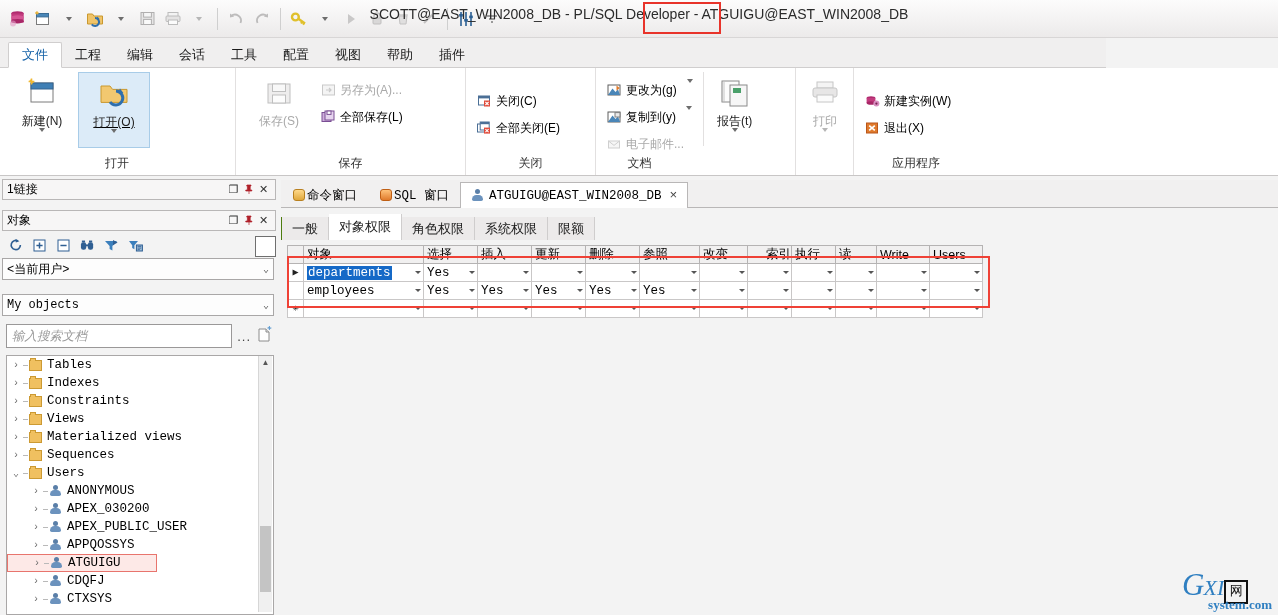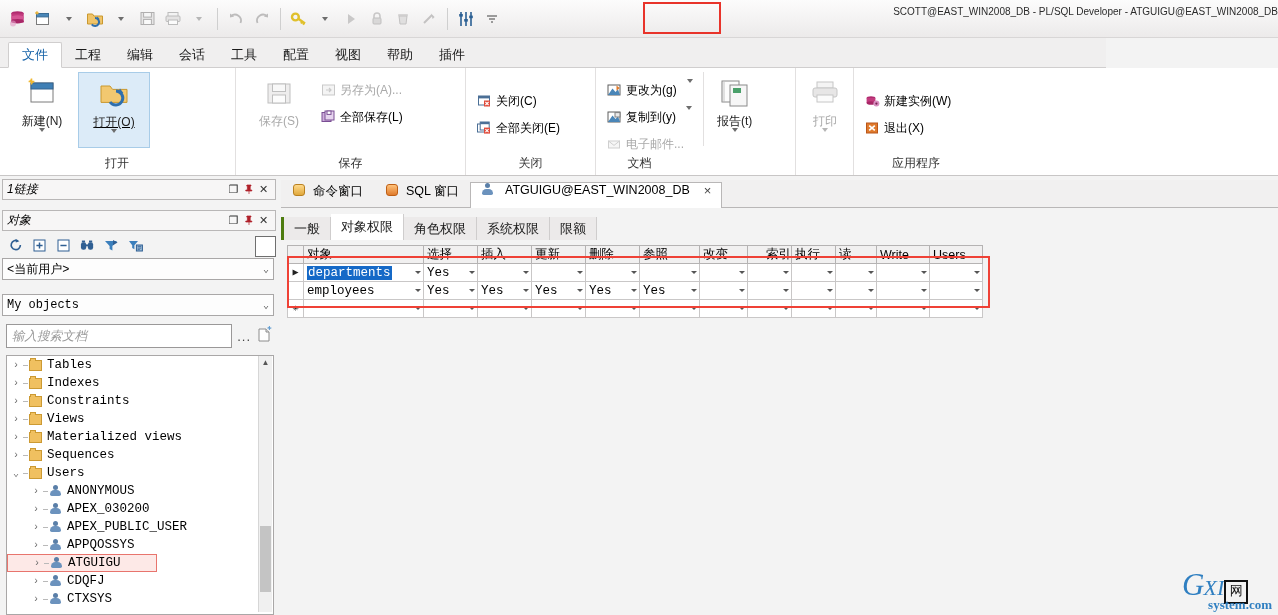--- a/index.html
+++ b/index.html
@@ -22,22 +22,22 @@
   }
   .qat-btn{ width:26px;height:26px;display:flex;align-items:center;justify-content:center;
     position:relative; }
   .qat-sep{ width:1px;height:22px;background:#cfcfcf;margin:0 5px; }
   .caret{ width:0;height:0;border-left:3.5px solid transparent;border-right:3.5px solid transparent;
     border-top:4px solid #6d6d6d; }
   .caret.dim{ border-top-color:#b6b6b6; }
 
   
   .wintitle{
-    position:absolute; top:6px; left:0; width:1278px; text-align:right;
-    font-size:10px; color:#2b2b2b; pointer-events:none;
+    position:absolute; top:6px; left:0; width:1278px; text-align:center;
+    font-size:14px; color:#2b2b2b; pointer-events:none;
   }
   .title-hl{
     position:absolute; left:643px; top:2px; width:78px; height:32px;
     border:2px solid #e8332a; box-sizing:border-box;
   }
 
   
   .menubar{
     position:absolute; left:0; top:38px; width:1106px; height:30px;
     background:#f0efef; border-bottom:1px solid #d0cece;
@@ -79,21 +79,21 @@
     padding:0 4px; white-space:nowrap; }
   .ritem.dis{ color:#a9a9a9;align-items:center; }
   .ritem .ic{ width:16px;height:16px;display:flex;align-items:center;justify-content:center; }
   .ritem .dd{ margin-left:6px; }
   .ribbon-flex{ display:flex; align-items:flex-start; }
   .panel-head{
     height:21px; border:1px solid #b9b7b7; background:#f7f6f6;
     display:flex; align-items:center; box-sizing:border-box; padding:0 4px;
     font-size:12px;
   }
-  .panel-head .ttl{ flex:1;font-style:italic; }
+  .panel-head .ttl{ flex:1; }
   .ph-btn{ width:15px;height:15px;display:flex;align-items:center;justify-content:center;
     color:#333; font-size:11px; }
 
   .objtoolbar{ display:flex; align-items:center; height:26px; padding-left:6px; gap:9px; }
   .otb{ width:15px;height:15px;display:flex;align-items:center;justify-content:center;color:#2f5f93; }
   .otb-box{ position:absolute; right:6px; top:4px; width:19px;height:19px;
     border:1px solid #6f6f6f; background:#fff; }
 
   .combo{
     height:22px; border:1px solid #a9a7a7; background:#fdfdfd;
@@ -139,42 +139,42 @@
   .vsarrow{ position:absolute; left:0; width:13px; height:13px; background:#f0f0f0;
     display:flex;align-items:center;justify-content:center;font-size:8px;color:#555; }
 
   
   .tabstrip{
     position:absolute; left:281px; top:180px; width:997px; height:27px;
     border-bottom:1px solid #b9b7b7; background:#f1f0f0;
     display:flex; align-items:flex-end;
   }
   .wtab{
-    height:25px; display:flex; align-items:flex-start; gap:6px; padding:0 10px;
-    font-size:12.5px; font-family:Liberation Sans, sans-serif;
+    height:25px; display:flex; align-items:center; gap:0; padding:0 10px;
+    font-size:12.5px; font-family:Liberation Mono, monospace;
     border:1px solid transparent; border-bottom:none; box-sizing:border-box;
   }
   .wtab.active{ background:#fff; border-color:#b9b7b7; height:26px; margin-bottom:-1px; }
   .wtab .x{ margin-left:8px; color:#444; font-size:13px; }
   .tabicon{ width:15px;height:14px;position:relative; }
   .db-ico .d1{ position:absolute;left:1px;top:1px;width:12px;height:12px;
     border-radius:3px; background:linear-gradient(#ffd98a,#e0a83c); border:1px solid #b9801f; box-sizing:border-box;}
   .db-ico2 .d1{ position:absolute;left:1px;top:1px;width:12px;height:12px;
     border-radius:3px; background:linear-gradient(#ffc27a,#e07b2c); border:1px solid #bf5f14; box-sizing:border-box;}
 
   .subtabs{
     position:absolute; left:281px; top:214px; width:997px; height:26px;
     display:flex; align-items:flex-end;
   }
   .stab{
     height:23px; padding:0 10px; display:flex;align-items:center;
     font-size:13px; border-right:1px solid #cfcdcd; box-sizing:border-box;
     background:#eceaea; color:#1b1b1b;
   }
-  .stab:first-child{ border-left:3px solid #4d7c0f; }
+  .stab:first-child{ border-left:1px solid #4d7c0f; }
   .stab.active{ background:#ffffff; height:26px; border-right:1px solid #cfcdcd; }
 
   
   .grid{ position:absolute; left:287px; top:245px; }
   .gtable{ border-collapse:collapse; table-layout:fixed; font-size:12.5px;
     font-family:"Liberation Mono", monospace; background:#fff; }
   .gtable th{
     background:#f1f0f0; border:1px solid #b5b3b3; font-weight:normal;
     height:14px; padding:0 0 0 3px; text-align:left; overflow:hidden;
     font-family:"Liberation Sans", sans-serif; font-size:12.5px;

